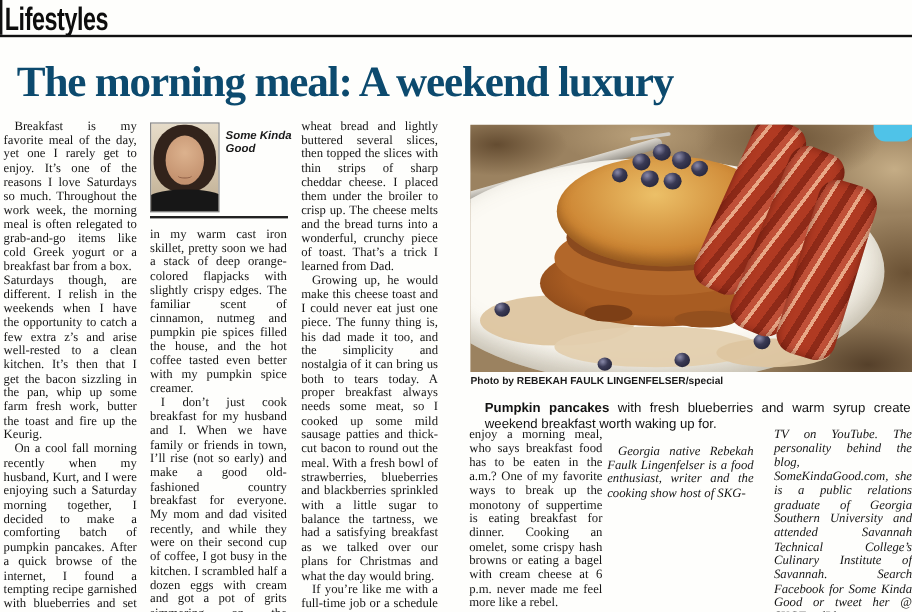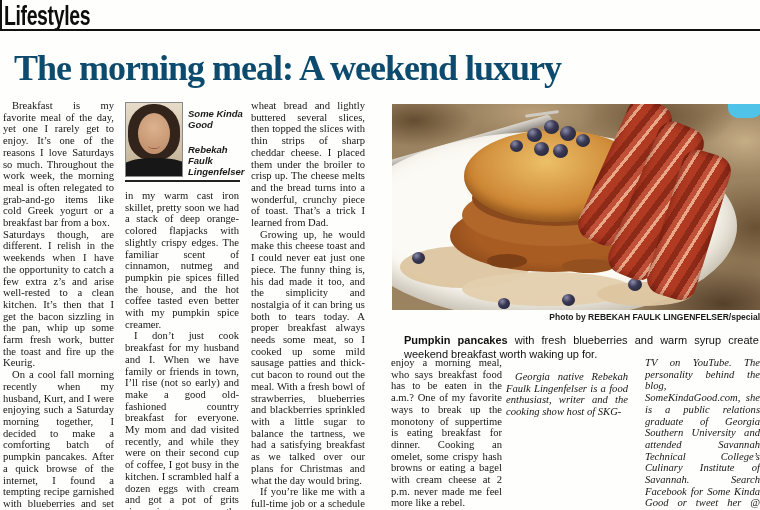--- a/index.html
+++ b/index.html
@@ -88,21 +88,21 @@
   .berry{position:absolute;border-radius:50%;
         background:radial-gradient(circle at 35% 30%,#80809f 6%,#3a3a55 40%,#1d1d30 100%);}
   .bacon{position:absolute;border-radius:16px;
         background:repeating-linear-gradient(105deg,#8e2a18 0 6px,#c05038 6px 11px,#e9a887 11px 14px,#b03a22 14px 22px);
         box-shadow:inset 0 0 8px rgba(60,10,0,.5);}
   .bn1{left:210px;top:-8px;width:46px;height:152px;transform:rotate(24deg);}
   .bn2{left:240px;top:16px;width:48px;height:162px;transform:rotate(22deg);}
   .bn3{left:272px;top:46px;width:50px;height:150px;transform:rotate(17deg);}
 
   
-  .credit{position:absolute;left:392px;top:312px;width:368px;margin:0;text-align:right;
+  .credit{position:absolute;left:392px;top:312px;width:368px;margin:0;text-align:left;
         font-family:"Liberation Sans",sans-serif;font-weight:bold;font-size:8.5px;color:#1a1a1a;}
   .caption{position:absolute;left:392px;top:322px;width:368px;margin:12px;
         font-family:"Liberation Sans",sans-serif;font-size:11px;line-height:13.5px;
         text-align:justify;color:#111;}
   .cap-lead{font-weight:bold;}
 </style>
 </head>
 <body>
 
 <div class="page">
@@ -121,21 +121,20 @@
 
   <div class="byline-box">
     <div class="portrait">
       <div class="hair"></div>
       <div class="face"></div>
       <div class="smile"></div>
       <div class="shoulders"></div>
     </div>
     <div class="byline-text">
       <div>Some Kinda Good</div>
-      <div class="byline-author">Rebekah Faulk Lingenfelser</div>
     </div>
     <div class="byline-rule"></div>
   </div>
 
   <div class="col col2">
     <p>in my warm cast iron skillet, pretty soon we had a stack of deep orange-colored flapjacks with slightly crispy edges. The familiar scent of cinnamon, nutmeg and pumpkin pie spices filled the house, and the hot coffee tasted even better with my pumpkin spice creamer.</p>
     <p class="indent">I don’t just cook breakfast for my husband and I. When we have family or friends in town, I’ll rise (not so early) and make a good old-fashioned country breakfast for everyone. My mom and dad visited recently, and while they were on their second cup of coffee, I got busy in the kitchen. I scrambled half a dozen eggs with cream and got a pot of grits simmering on the stovetop.</p>
 
   </div>
 
@@ -177,21 +176,21 @@
 
     <div class="bacon bn1"></div>
     <div class="bacon bn2"></div>
     <div class="bacon bn3"></div>
   </div>
 
   <p class="credit">Photo by REBEKAH FAULK LINGENFELSER/special</p>
   <p class="caption"><span class="cap-lead">Pumpkin pancakes</span><span> with fresh blueberries and warm syrup create a weekend breakfast worth waking up for.</span></p>
 
   <div class="col col4">
-    <p>enjoy a morning meal, who says breakfast food has to be eaten in the a.m.? One of my favorite ways to break up the monotony of suppertime is eating breakfast for dinner. Cooking an omelet, some crispy hash browns or eating a bagel with cream cheese at 2 p.m. never made me feel more like a rebel.</p>
+    <p>enjoy a morning meal, who says breakfast food has to be eaten in the a.m.? One of my favorite ways to break up the monotony of suppertime is eating breakfast for dinner. Cooking an omelet, some crispy hash browns or eating a bagel with cream cheese at 6 p.m. never made me feel more like a rebel.</p>
   </div>
 
   <div class="col col5">
     <p class="indent italic gap">Georgia native Rebekah Faulk Lingenfelser is a food enthusiast, writer and the cooking show host of SKG-</p>
   </div>
 
   <div class="col col6">
     <p class="italic">TV on YouTube. The personality behind the blog, SomeKindaGood.com, she is a public relations graduate of Georgia Southern University and attended Savannah Technical College’s Culinary Institute of Savannah. Search Facebook for Some Kinda Good or tweet her @ SKGFoodBlog.</p>
   </div>
 

